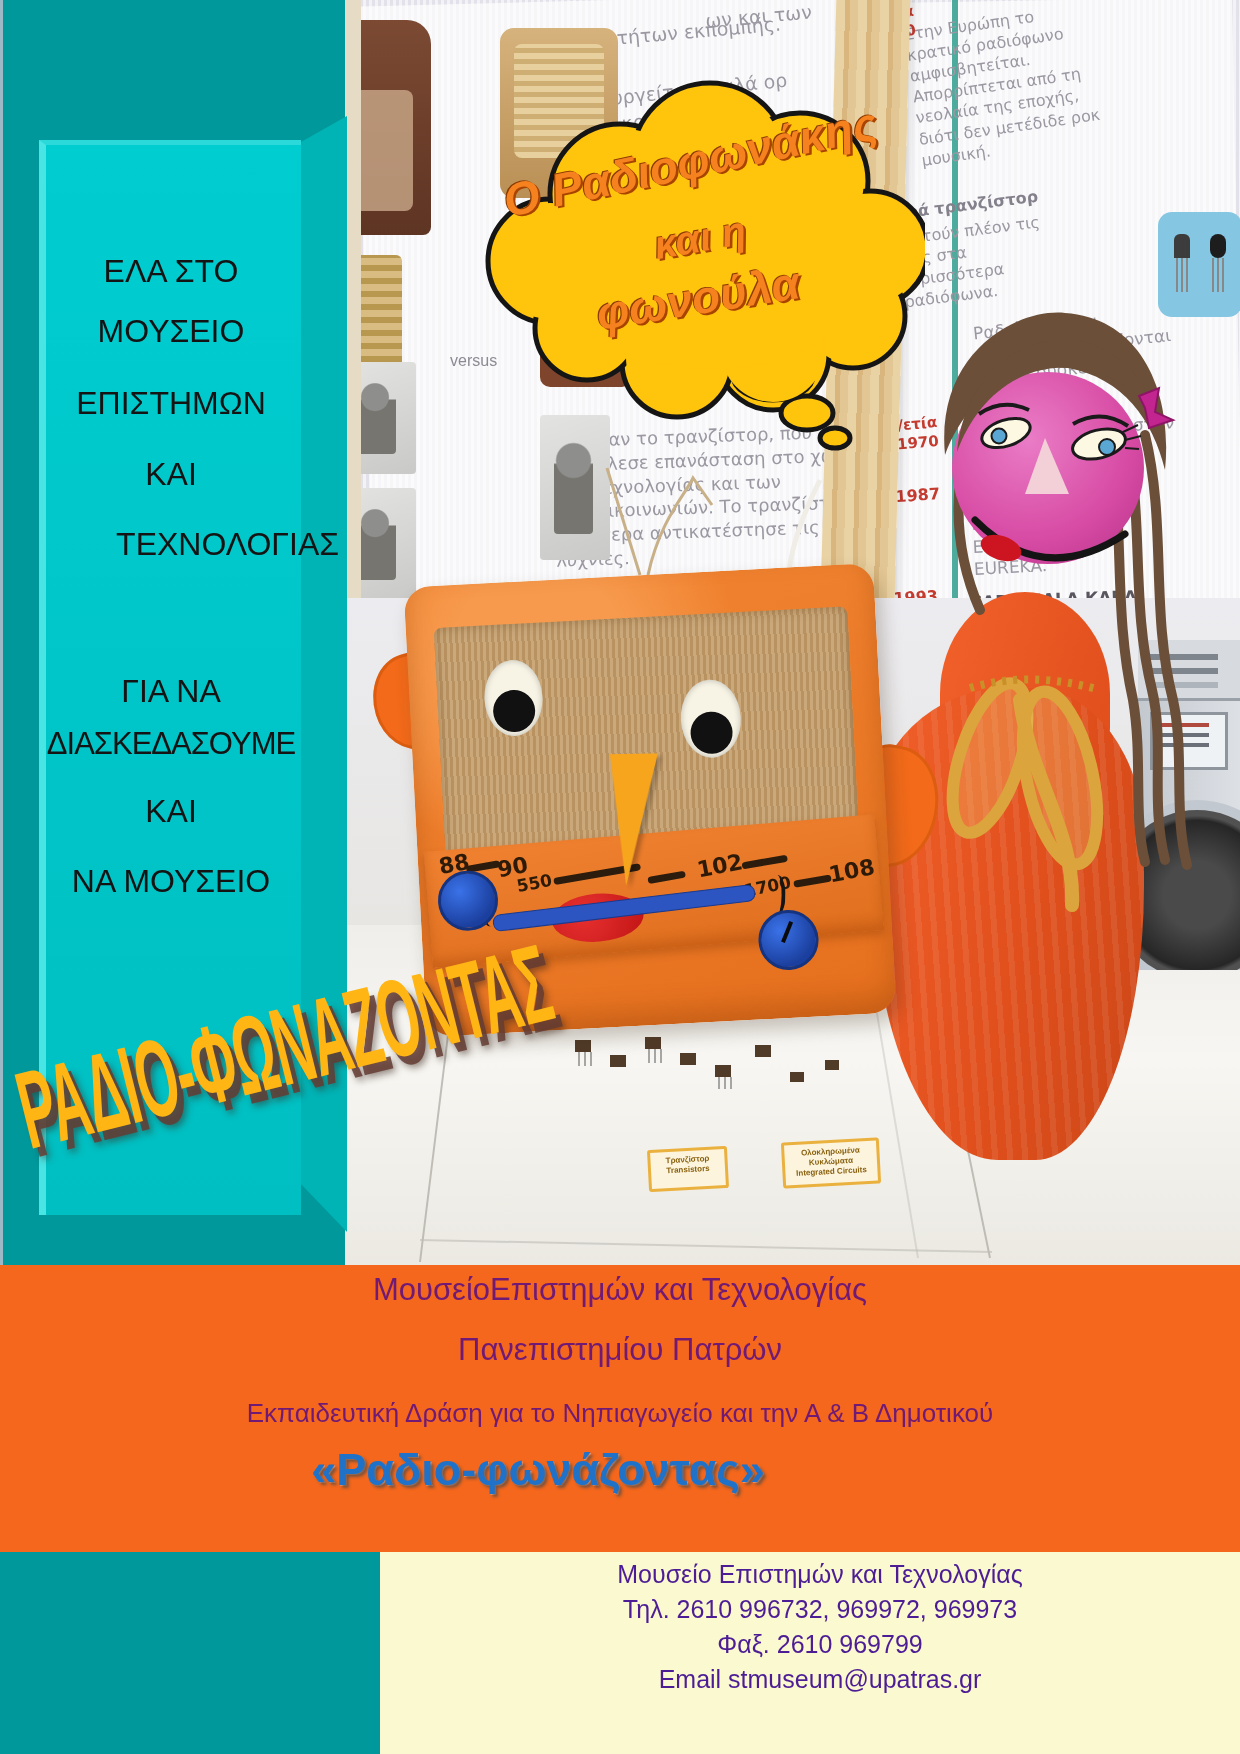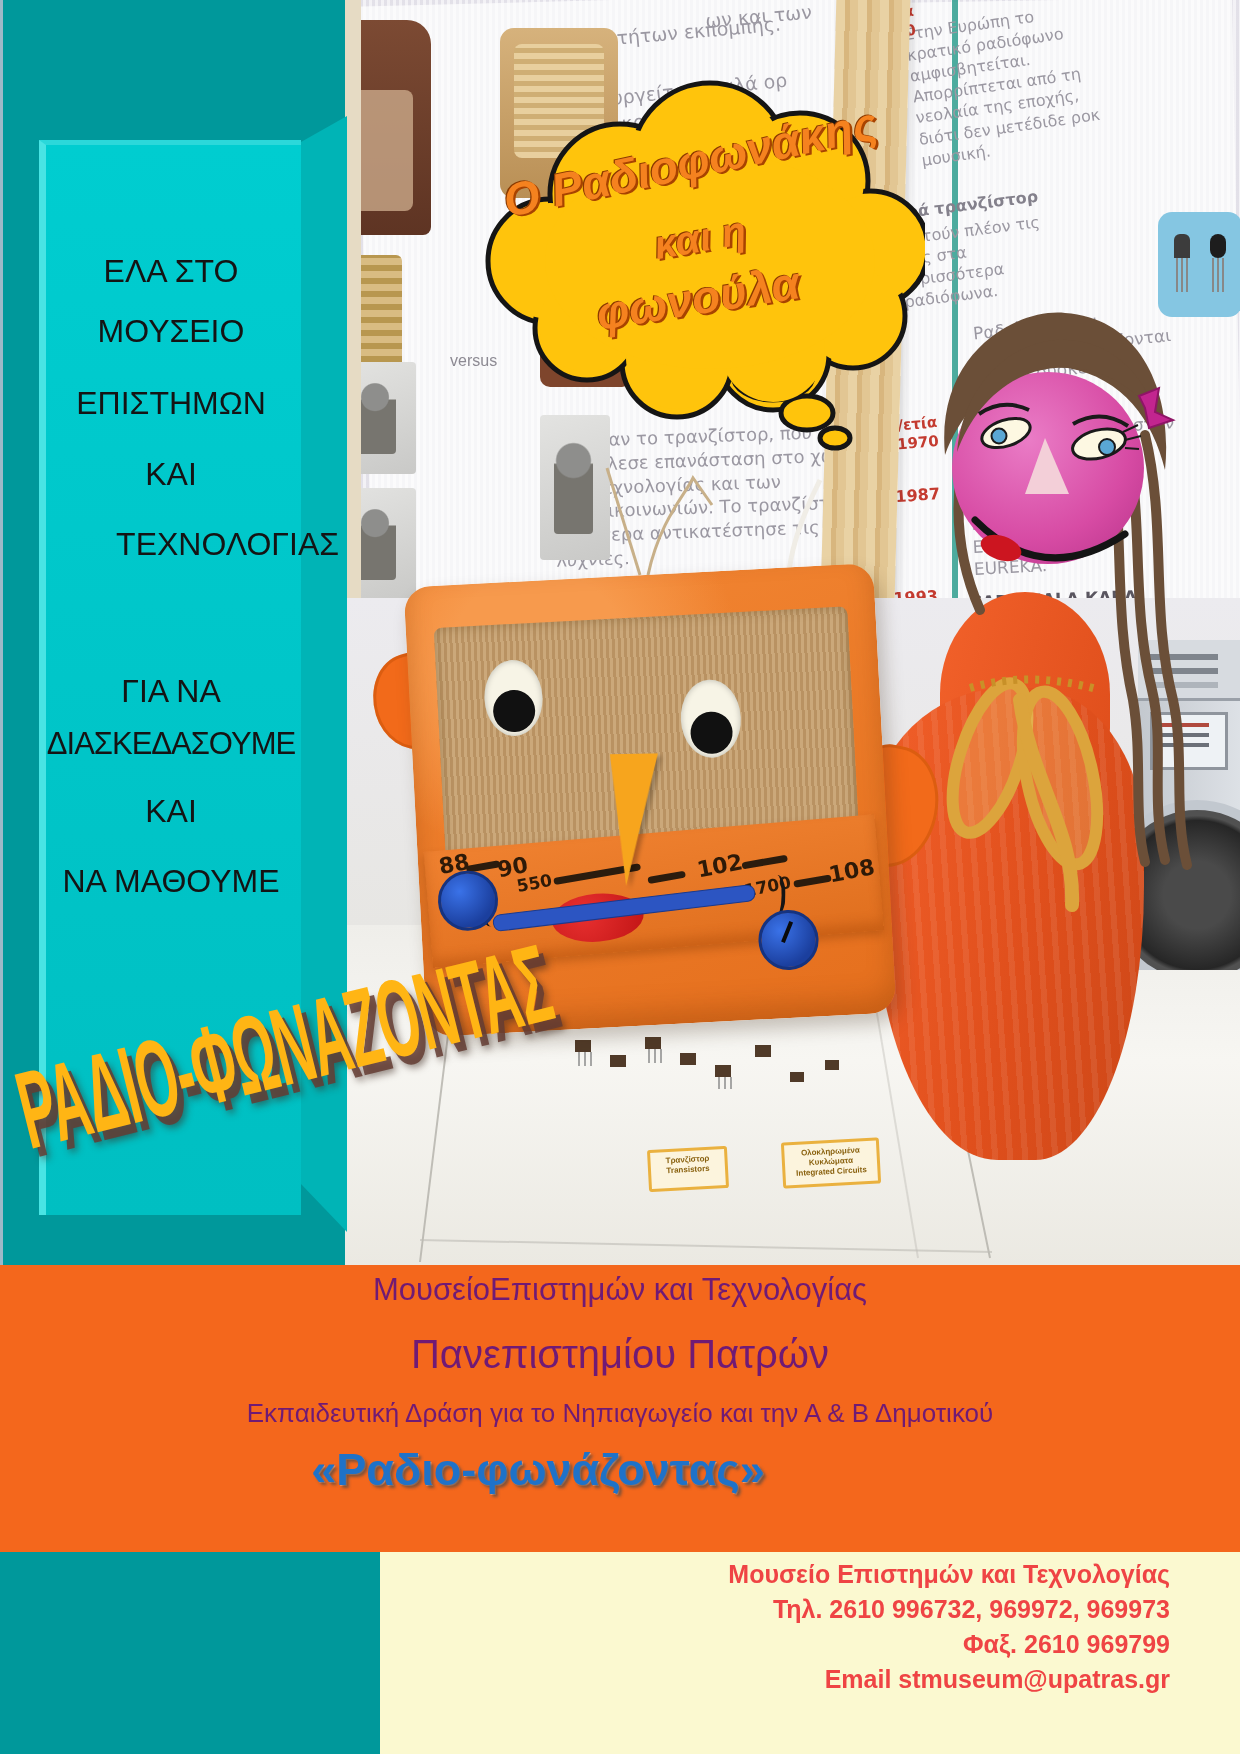--- a/index.html
+++ b/index.html
@@ -126,22 +126,22 @@
       text-shadow:5px 5px 0 rgba(100,60,50,.85), 7px 7px 6px rgba(60,40,30,.5);}
 
   
   .orange-band{position:absolute;left:0;top:1265px;width:1240px;height:287px;background:#F4671C;}
   .ob-line{position:absolute;left:0;width:1240px;text-align:center;color:#701a75;}
   .ob-title{position:absolute;left:0;width:1076px;text-align:center;color:#1F72C8;font-weight:bold;
       font-size:45px;text-shadow:3px 3px 3px rgba(70,70,70,.65),1px 1px 0 rgba(255,255,255,.35);}
 
   
   .footer-teal{position:absolute;left:0;top:1552px;width:380px;height:202px;background:#00989B;}
-  .footer-line{position:absolute;right:70px;width:700px;text-align:right;color:#ef4444;
-      font-weight:bold;font-size:25px;}
+  .footer-line{position:absolute;right:70px;width:700px;text-align:center;color:#4c1d95;
+      font-weight:normal;font-size:25px;}
 </style>
 </head>
 <body>
 
 <div class="poster">
 
   <div class="photo">
 
     <div class="panel" style="left:20px;top:0;width:500px;height:590px;transform:rotate(-1.5deg);"></div>
     <div class="panel" style="left:545px;top:0;width:350px;height:900px;transform:rotate(-1deg);"></div>
@@ -347,28 +347,28 @@
     <div class="teal-right-face"></div>
     <div class="teal-face"></div>
     <div class="invite-line" style="top:253px;">ΕΛΑ ΣΤΟ</div>
     <div class="invite-line" style="top:313px;">ΜΟΥΣΕΙΟ</div>
     <div class="invite-line" style="top:385px;">ΕΠΙΣΤΗΜΩΝ</div>
     <div class="invite-line" style="top:456px;">ΚΑΙ</div>
     <div class="invite-line" style="top:526px;text-align:right;">ΤΕΧΝΟΛΟΓΙΑΣ</div>
     <div class="invite-line" style="top:673px;">ΓΙΑ ΝΑ</div>
     <div class="invite-line wide" style="top:726px;">ΔΙΑΣΚΕΔΑΣΟΥΜΕ</div>
     <div class="invite-line" style="top:793px;">ΚΑΙ</div>
-    <div class="invite-line" style="top:863px;">ΝΑ ΜΑΘΟΥΜΕ</div>
+    <div class="invite-line" style="top:863px;">ΝΑ ΜΟΥΣΕΙΟ</div>
   </div>
 
   <div class="wordart">ΡΑΔΙΟ-ΦΩΝΑΖΟΝΤΑΣ</div>
 
   <div class="orange-band"></div>
   <div class="ob-line" style="top:1272px;font-size:31px;">ΜουσείοΕπιστημών και Τεχνολογίας</div>
-  <div class="ob-line" style="top:1332px;font-size:40px;">Πανεπιστημίου Πατρών</div>
+  <div class="ob-line" style="top:1332px;font-size:31px;">Πανεπιστημίου Πατρών</div>
   <div class="ob-line" style="top:1398px;font-size:26px;">Εκπαιδευτική Δράση για το Νηπιαγωγείο και την Α &amp; Β Δημοτικού</div>
   <div class="ob-title" style="top:1444px;">«Ραδιο-φωνάζοντας»</div>
 
   <div class="footer-teal"></div>
   <div class="footer-line" style="top:1560px;">Μουσείο Επιστημών και Τεχνολογίας</div>
   <div class="footer-line" style="top:1595px;">Τηλ. 2610 996732, 969972, 969973</div>
   <div class="footer-line" style="top:1630px;">Φαξ. 2610 969799</div>
   <div class="footer-line" style="top:1665px;">Email stmuseum@upatras.gr</div>
 
 </div>

